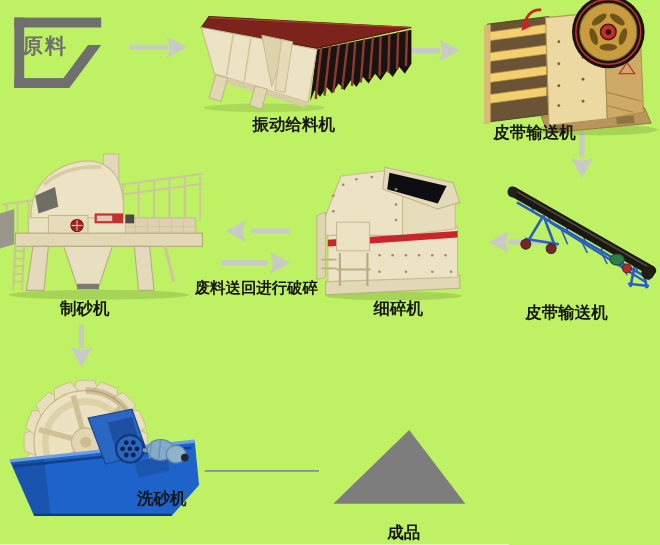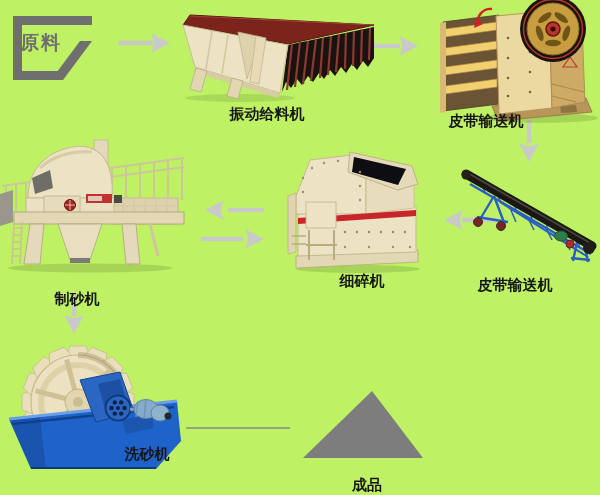--- a/index.html
+++ b/index.html
@@ -348,17 +348,18 @@
   </g>
 
   <polygon class="pile" points="303,458 372,391 423,458"></polygon>
 </svg>
 
 <div class="lbl lbl-raw" style="left:41px;top:33px;">原料</div>
 <div class="lbl" style="left:267px;top:106px;">振动给料机</div>
 <div class="lbl" style="left:486px;top:113px;">皮带输送机</div>
 <div class="lbl" style="left:515px;top:277px;">皮带输送机</div>
 <div class="lbl" style="left:362px;top:273px;text-align:center;">细碎机</div>
-<div class="lbl" style="left:77px;top:291px;">制砂机</div>
+<div class="lbl" style="left:77px;top:273px;">制砂机</div>
 <div class="lbl" style="left:147px;top:446px;">洗砂机</div>
 <div class="lbl" style="left:367px;top:477px;">成品</div>
+<div class="lbl lbl-note" style="left:233px;top:254px;">废料送回进行破碎</div>
 
 </div>
 
 </body></html>

